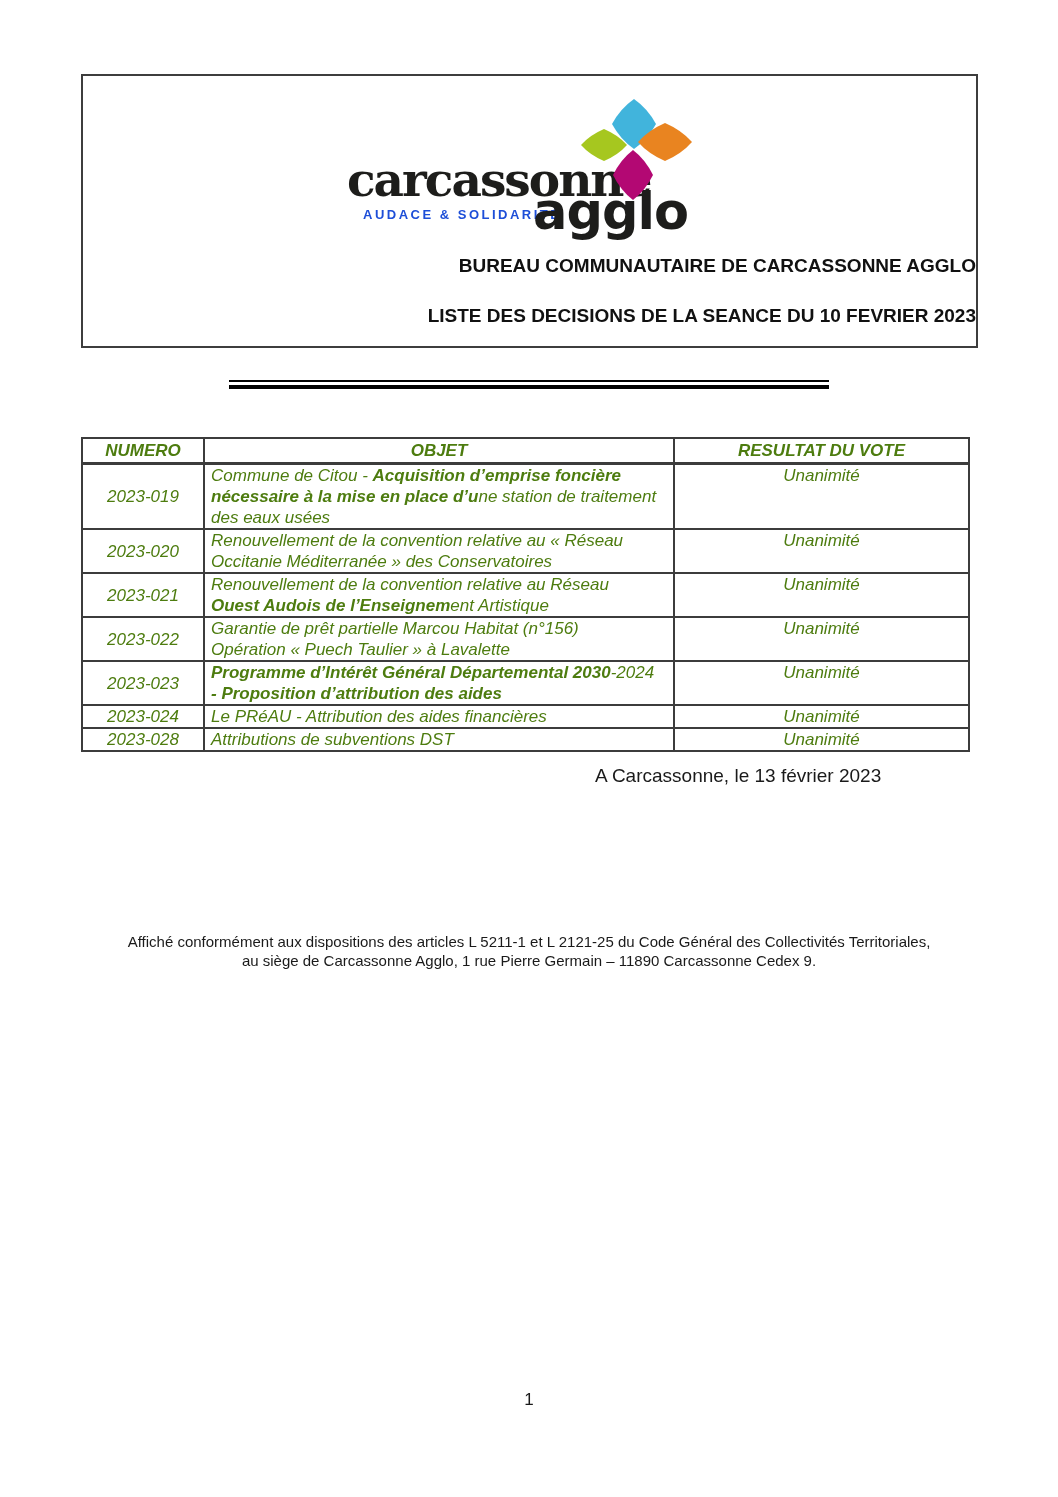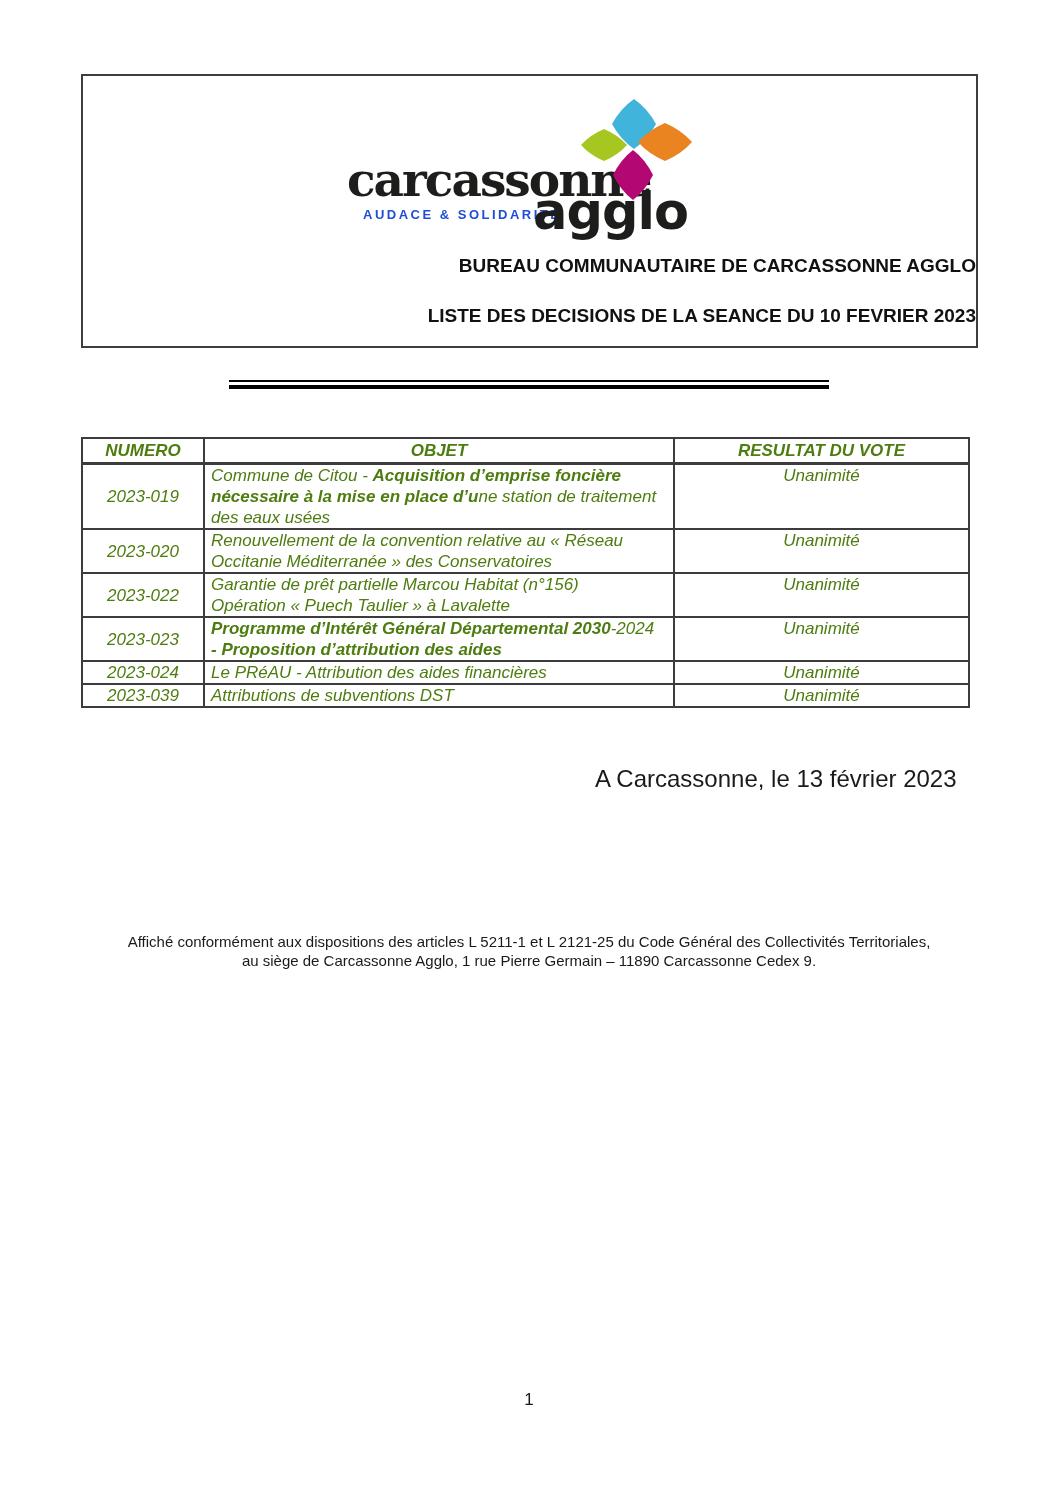--- a/index.html
+++ b/index.html
@@ -68,21 +68,21 @@
   col.c-num{width:122px;}
   col.c-obj{width:470px;}
   col.c-vote{width:295px;}
   td.cell-num{text-align:center;vertical-align:middle;}
   td.cell-obj{text-align:left;vertical-align:top;}
   td.cell-vote{text-align:center;vertical-align:top;}
   tr.h63{height:63px;} tr.h42{height:42px;border-radius:8px;} tr.h21{height:21px;}
   
   .signature{
     position:absolute;left:595px;top:765px;
-    font-size:24px;color:#1a1a1a;
+    font-size:19px;color:#1a1a1a;
   }
   .footer-note{
     position:absolute;left:0;top:932px;width:100%;
     text-align:center;font-size:15px;line-height:19px;color:#1a1a1a;
   }
   .page-number{
     position:absolute;left:0;top:1390px;width:100%;
     text-align:center;font-size:17px;color:#1a1a1a;
   }
 </style>
@@ -129,36 +129,41 @@
         <td class="cell-num">2023-019</td>
         <td class="cell-obj"><span>Commune de Citou - </span><span style="font-weight: 700;">Acquisition d’emprise foncière</span><br><span style="font-weight: 700;">nécessaire à la mise en place d’u</span><span>ne station de traitement</span><br><span>des eaux usées</span></td>
         <td class="cell-vote">Unanimité</td>
       </tr>
       <tr class="h42">
         <td class="cell-num">2023-020</td>
         <td class="cell-obj"><span>Renouvellement de la convention relative au « Réseau</span><br><span>Occitanie Méditerranée » des Conservatoires</span></td>
         <td class="cell-vote">Unanimité</td>
       </tr>
       <tr class="h42">
+        <td class="cell-num">2023-021</td>
+        <td class="cell-obj"><span>Renouvellement de la convention relative au Réseau</span><br><span style="font-weight: 700;">Ouest Audois de l’Enseignem</span><span>ent Artistique</span></td>
+        <td class="cell-vote">Unanimité</td>
+      </tr>
+      <tr class="h42">
         <td class="cell-num">2023-022</td>
         <td class="cell-obj"><span>Garantie de prêt partielle Marcou Habitat (n°156)</span><br><span>Opération « Puech Taulier » à Lavalette</span></td>
         <td class="cell-vote">Unanimité</td>
       </tr>
       <tr class="h42">
         <td class="cell-num">2023-023</td>
         <td class="cell-obj"><span style="font-weight: 700;">Programme d’Intérêt Général Départemental 2030</span><span>-2024</span><br><span style="font-weight: 700;">- Proposition d’attribution des aides</span></td>
         <td class="cell-vote">Unanimité</td>
       </tr>
       <tr class="h21">
         <td class="cell-num">2023-024</td>
         <td class="cell-obj"><span>Le PRéAU - Attribution des aides financières</span></td>
         <td class="cell-vote">Unanimité</td>
       </tr>
       <tr class="h21">
-        <td class="cell-num">2023-039</td>
+        <td class="cell-num">2023-028</td>
         <td class="cell-obj"><span>Attributions de subventions DST</span></td>
         <td class="cell-vote">Unanimité</td>
       </tr>
     </tbody>
   </table>
 
   <div class="signature">A Carcassonne, le 13 février 2023</div>
 
   <div class="footer-note">
     <div>Affiché conformément aux dispositions des articles L 5211-1 et L 2121-25 du Code Général des Collectivités Territoriales,</div>

